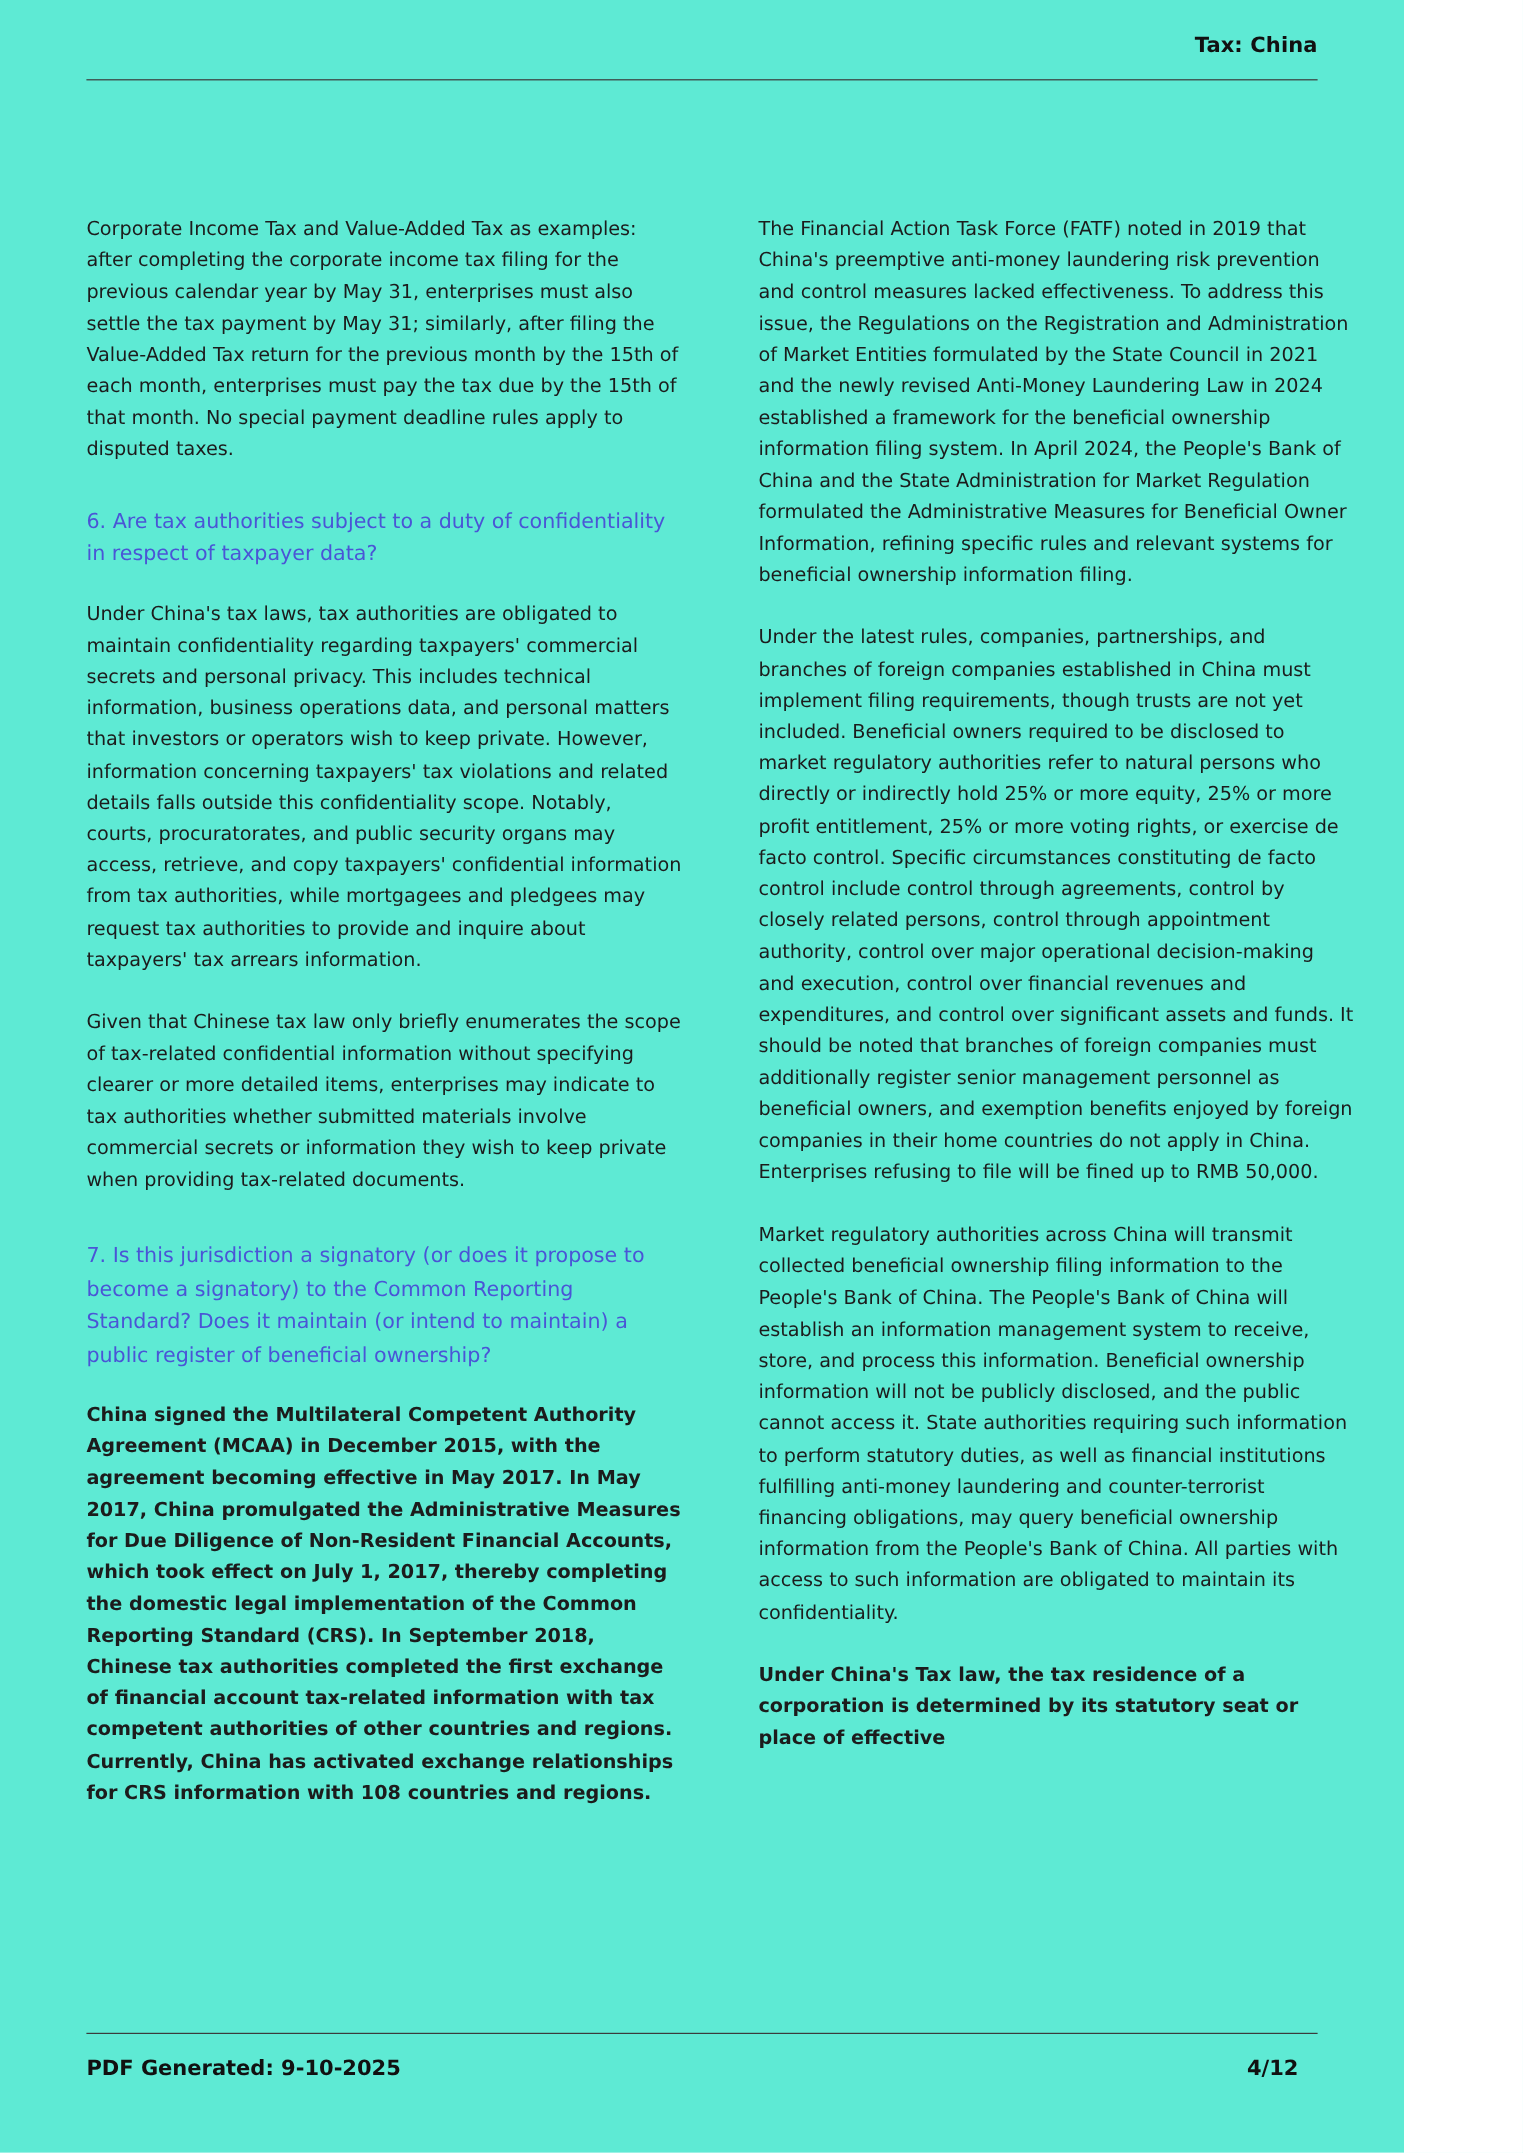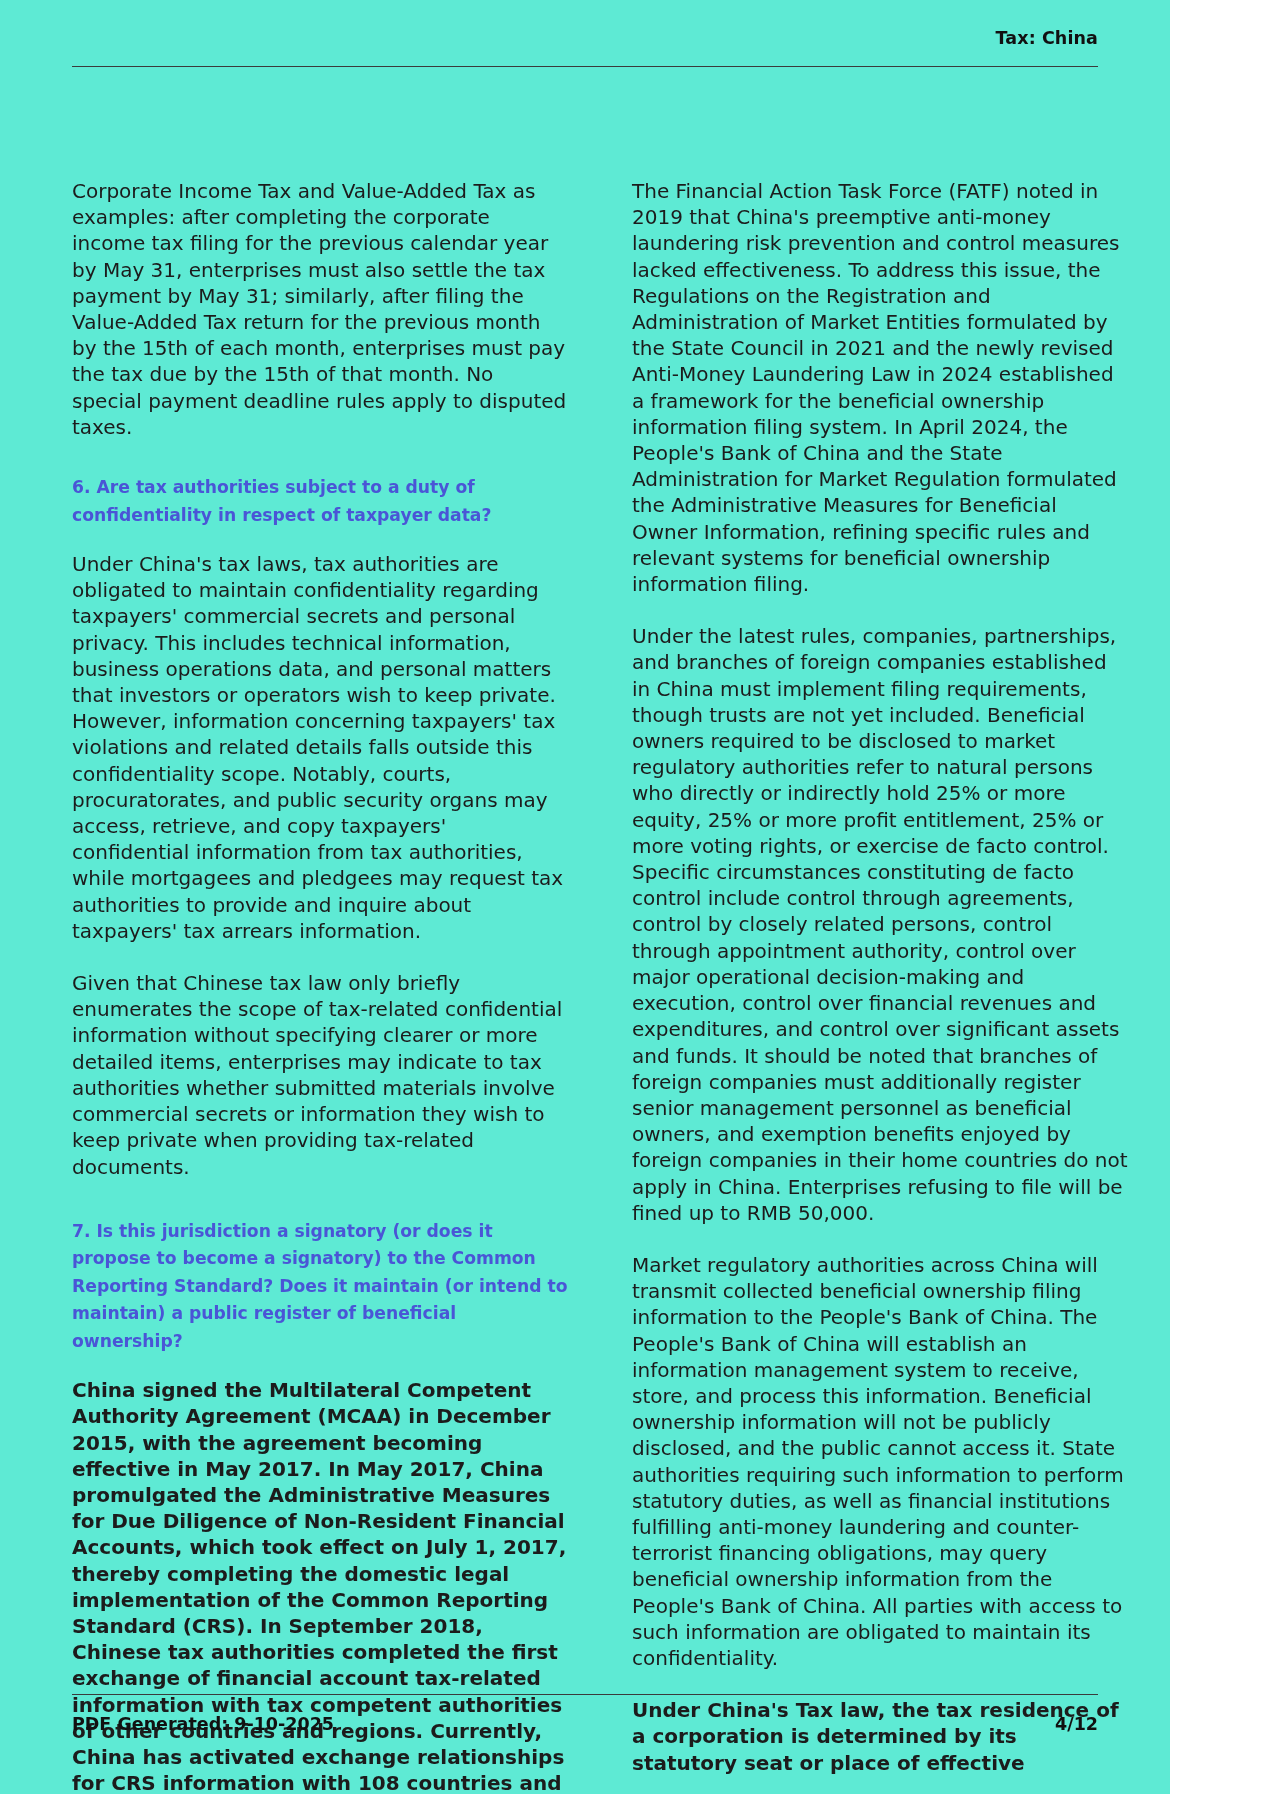--- a/index.html
+++ b/index.html
@@ -53,35 +53,35 @@
     display: flex;
     gap: 64px;
   }
   .column {
     width: 496px;
     flex: 0 0 496px;
   }
 
   p.body-text {
     margin: 0 0 26px 0;
-    font-size: 20px;
+    font-size: 16px;
     line-height: 26.2px;
     color: #1c1c1c;
     text-align: left;
   }
   p.body-text:last-child {
     margin-bottom: 0;
     font-weight: bold;
   }
 
   h2.question {
     margin: 38px 0 22px 0;
     font-size: 17.2px;
     line-height: 27.5px;
-    font-weight: bold;
+    font-weight: normal;
     color: #4a55d6;
   }
   h2.question.first {
     margin-top: 34px;
   }
 
   
   .footer {
     position: absolute;
     left: 72px;
@@ -93,21 +93,21 @@
     position: absolute;
     left: 0;
     right: 0;
     top: 0;
     border-top: 1px solid #3b3b3b;
   }
   .footer-row {
     position: absolute;
     top: 20px;
     left: 0;
-    right: 0;
+    right: 16px;
     display: flex;
     align-items: center;
     font-size: 17.5px;
     font-weight: bold;
     color: #111111;
   }
   .footer-left { flex: 1 1 0; text-align: left; }
   .footer-center { flex: 0 0 auto; text-align: right; }
   .footer-right { flex: 1 1 0; text-align: right; }
 </style>

